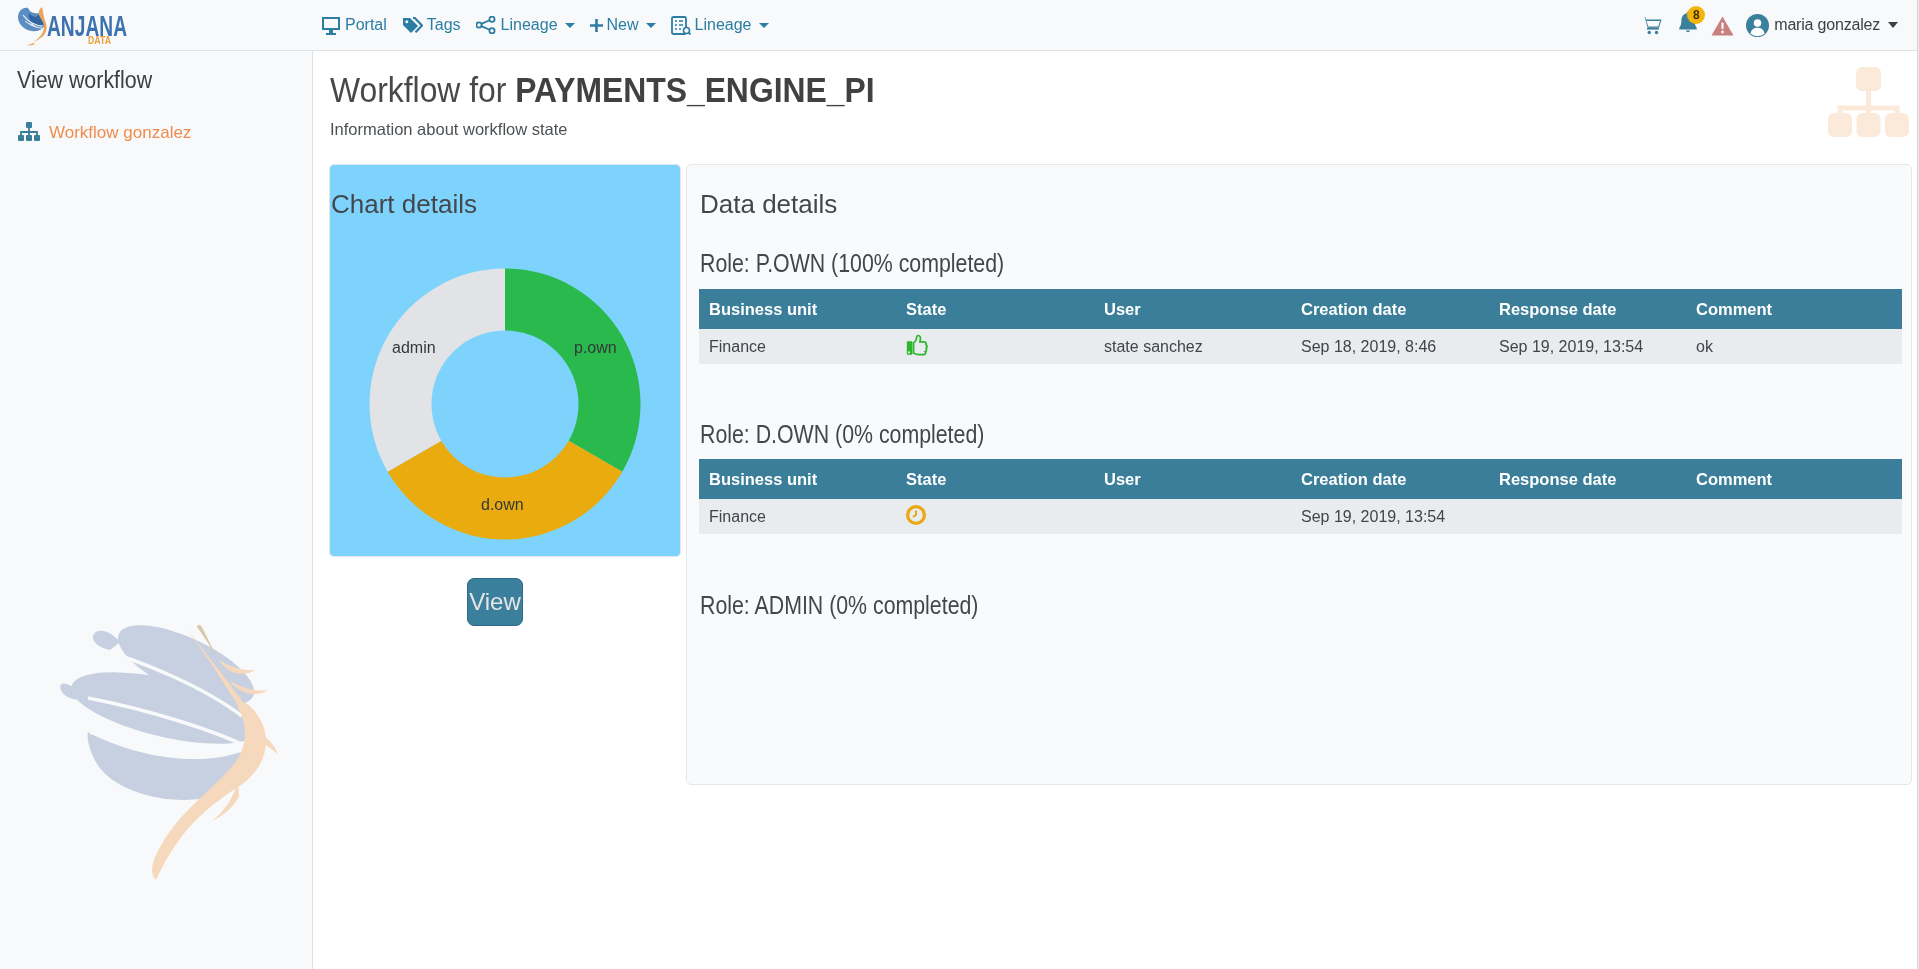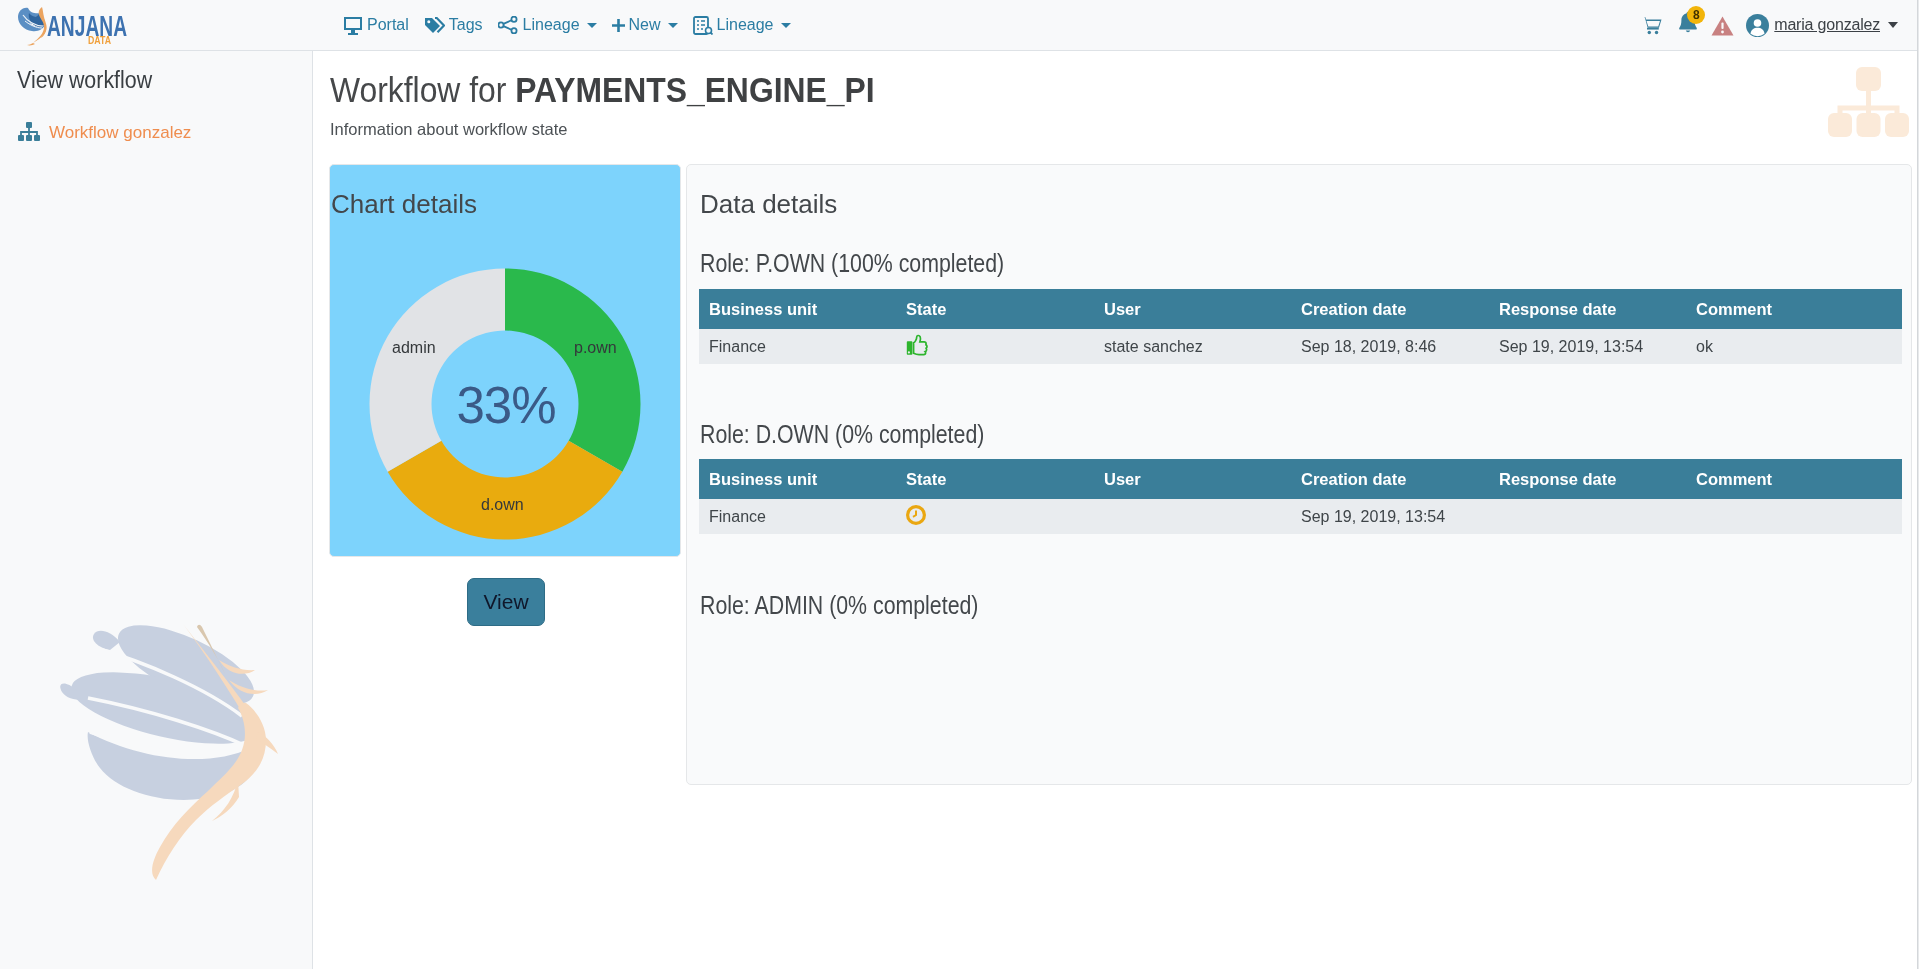--- a/index.html
+++ b/index.html
@@ -1,43 +1,43 @@
 <!DOCTYPE html>
 <html><head>
 <meta charset="utf-8">
 <style>
 * { margin:0; padding:0; box-sizing:border-box; }
 html,body { width:1919px; height:969px; font-family:"Liberation Sans", sans-serif; background:#ffffff; overflow:hidden; }
 
 #navbar { position:absolute; left:0; top:0; width:1919px; height:51px; background:#f8f9fa; border-bottom:1px solid #dee2e6; }
 #logo { position:absolute; left:17px; top:5px; }
-#menu { position:absolute; left:343px; top:0; height:50px; display:flex; align-items:center; color:#2b7da3; font-size:16px; }
+#menu { position:absolute; left:321px; top:0; height:50px; display:flex; align-items:center; color:#2b7da3; font-size:16px; }
 .mitem { display:flex; align-items:center; margin-right:15px; }
 .mitem svg { margin-right:4px; }
 .caret { display:inline-block; width:0; height:0; border-left:5px solid transparent; border-right:5px solid transparent; border-top:5px solid #2b7da3; margin-left:7px; }
 #navright { position:absolute; right:21px; top:0; height:50px; display:flex; align-items:center; }
-#username { color:#3c4146; font-size:16px; letter-spacing:-0.2px; margin-left:5px;text-decoration:underline; }
+#username { color:#3c4146; font-size:16px; letter-spacing:-0.2px; margin-left:5px; }
 .caret2 { display:inline-block; width:0; height:0; border-left:5px solid transparent; border-right:5px solid transparent; border-top:6px solid #3c4146; margin-left:8px; }
 
 #sidebar { position:absolute; left:0; top:51px; width:313px; height:918px; background:#f8f9fa; border-right:1px solid #dee2e6; }
 #sb-title { position:absolute; left:17px; top:67px; font-size:23px; color:#393e42; transform:scaleX(0.93); transform-origin:left top; }
 #sb-link { position:absolute; left:18px; top:122px; display:flex; align-items:center; }
 #sb-link span { color:#ef8d4e; font-size:17px; margin-left:9px; }
 
 #main-title { position:absolute; left:330px; top:70px; font-size:35px; color:#46484a; font-weight:400; transform:scaleX(0.91); transform-origin:left top; white-space:nowrap; }
 #main-title b { color:#3f4143; }
 #main-sub { position:absolute; left:330px; top:120px; font-size:16.5px; color:#4c5155; }
 #bigicon { position:absolute; left:1828px; top:67px; }
 
 #chart-card { position:absolute; left:329px; top:164px; width:352px; height:393px; background:#7dd3fc; border:1px solid #e5e7e9; border-radius:5px; }
 #chart-card h2 { position:absolute; left:1px; top:24px; font-size:26px; font-weight:400; color:#43474b; white-space:nowrap; }
 #donut { position:absolute; left:30px; top:94px; }
 .dlabel { position:absolute; font-size:16px; color:#34383b; }
 #pct { position:absolute; left:0; top:211px; width:352px; text-align:center; font-size:51px; color:#3a5a87; letter-spacing:-1px; }
-#viewbtn { position:absolute; left:467px; top:578px; width:78px; height:48px; background:#3a7f9c; border:1px solid #2e6c86; border-radius:7px; color:#0f172a; font-size:21px; text-align:center; line-height:46px; }
+#viewbtn { position:absolute; left:467px; top:578px; width:56px; height:48px; background:#3a7f9c; border:1px solid #2e6c86; border-radius:7px; color:#e5e5e5; font-size:24px; text-align:center; line-height:46px; }
 
 #data-card { position:absolute; left:686px; top:164px; width:1226px; height:621px; background:#f9fafb; border:1px solid #e5e7e9; border-radius:5px; }
 #data-card h2 { position:absolute; left:13px; top:24px; font-size:26px; font-weight:400; color:#43474b; white-space:nowrap;text-align:right; }
 .rolehead { position:absolute; left:13px; font-size:26px; font-weight:400; color:#43474b; transform:scaleX(0.82); transform-origin:left top; white-space:nowrap; }
 table.dt { position:absolute; left:12px; width:1203px; border-collapse:collapse; table-layout:fixed; }
 table.dt th { background:#3a7e99; color:#ffffff; font-size:16.5px; font-weight:700; text-align:left; padding:0 0 0 10px; height:40px; }
 table.dt td { background:#e9ecef; color:#3f4549; font-size:16px; text-align:left; padding:0 0 0 10px; height:35px; }
 #banner { position:absolute; left:12px; top:464px; width:1203px; height:77px; background:#3a7e99; border-radius:5px; color:#ffffff; font-size:24px; font-weight:700; text-align:center; line-height:77px; }
 #rightline { position:absolute; right:0; top:0; width:2px; height:969px; background:#e8eaec; border-left:1px solid #d4d7da; }
 </style>
@@ -177,21 +177,20 @@
 <div id="chart-card">
   <h2>Chart details</h2>
   <svg id="donut" width="290" height="290" viewBox="0 0 290 290">
     <path d="M145,9.5 A135.5,135.5 0 0 1 262.35,212.75 L208.65,181.75 A73.5,73.5 0 0 0 145,71.5 Z" fill="#2ab94c"></path>
     <path d="M262.35,212.75 A135.5,135.5 0 0 1 27.65,212.75 L81.35,181.75 A73.5,73.5 0 0 0 208.65,181.75 Z" fill="#e9ab0e"></path>
     <path d="M27.65,212.75 A135.5,135.5 0 0 1 145,9.5 L145,71.5 A73.5,73.5 0 0 0 81.35,181.75 Z" fill="#e1e3e6"></path>
   </svg>
   <div class="dlabel" style="left:62px; top:174px;">admin</div>
   <div class="dlabel" style="left:244px; top:174px;">p.own</div>
   <div class="dlabel" style="left:151px; top:331px;">d.own</div>
-  <div id="pct">33%</div>
 </div>
 <div id="viewbtn">View</div>
 
 <div id="data-card">
   <h2>Data details</h2>
   <div class="rolehead" style="top:83px;">Role: P.OWN (100% completed)</div>
   <table class="dt" style="top:124px;">
     <colgroup>
         <col style="width:197px">
         <col style="width:198px">

